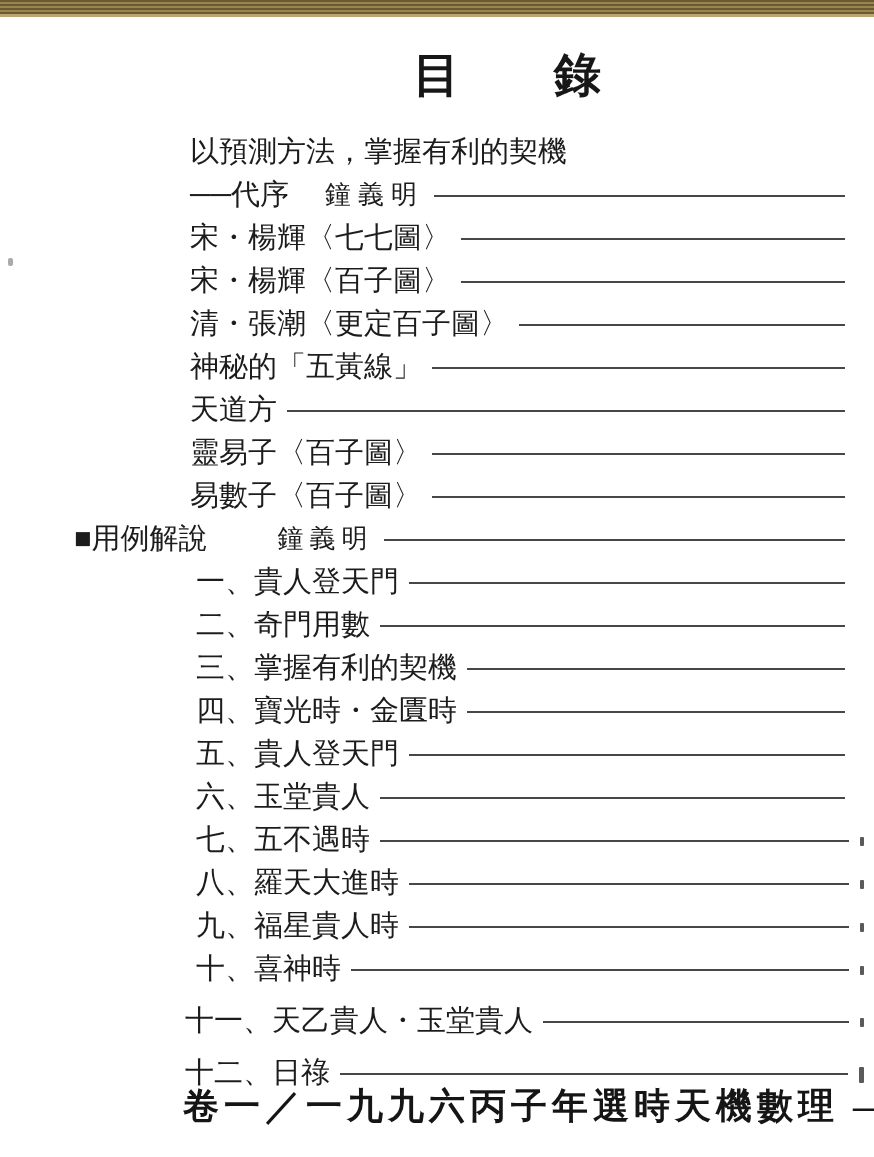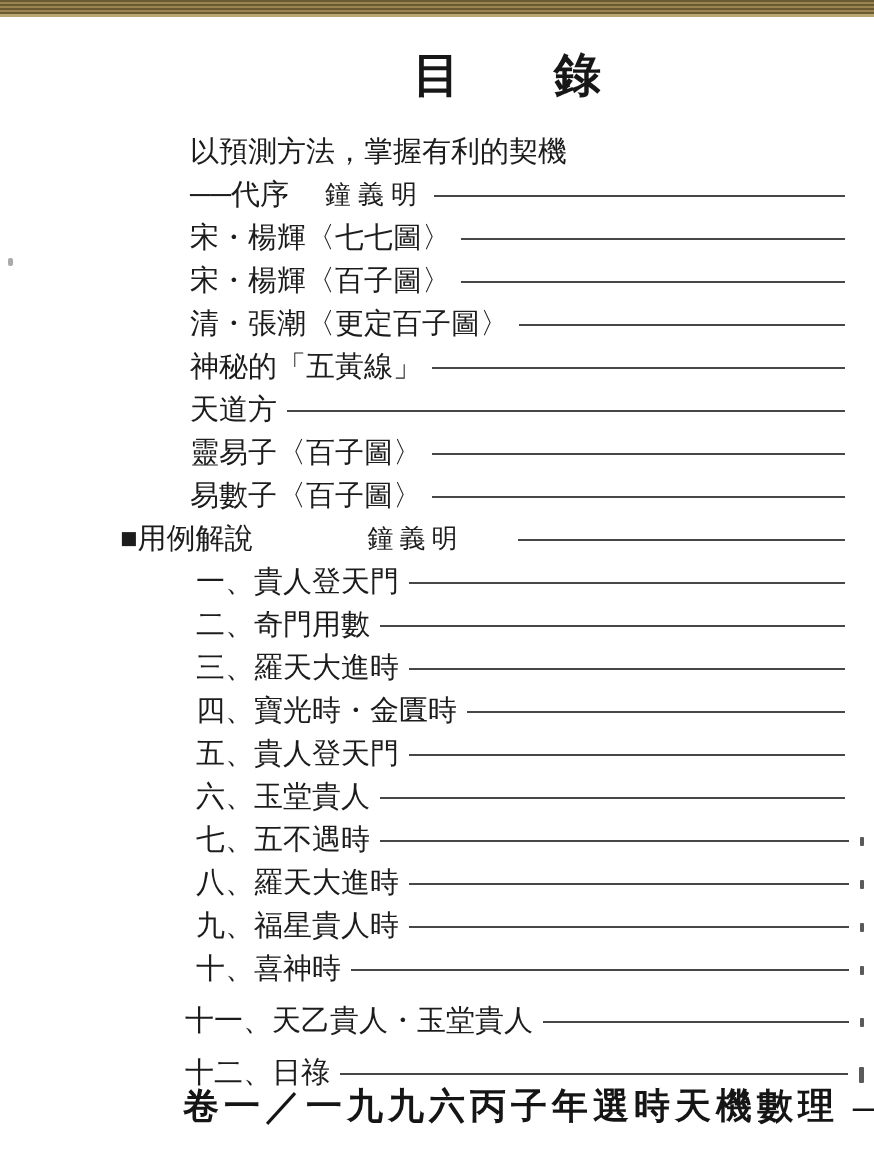--- a/index.html
+++ b/index.html
@@ -39,21 +39,21 @@
   }
 
   .toc { position: absolute; top: 130px; left: 0; width: 874px; }
   .row {
     display: flex; align-items: center;
     height: 43px; font-size: 29px;
     padding-right: 29px;
     white-space: pre;
   }
   .row-plain  { padding-left: 190px; }
-  .row-marker { padding-left: 120px; gap: 44px; }
+  .row-marker { padding-left: 74px; }
   .row-num    { padding-left: 196px; }
   .row-num2   { padding-left: 185px; margin-top: 9px; }
   .lbl { white-space: pre; }
   .author { font-size: 26px; letter-spacing: 7px; margin-left: 36px; }
   .row-marker .author { margin-left: 70px; letter-spacing: 6px; }
   .leader {
     flex: 1 1 auto; height: 2px; background: #474747;
     margin-left: 10px; transform: translateY(1px);
     min-width: 30px;
   }
@@ -144,21 +144,21 @@
       <span class="lbl">一、貴人登天門</span>
       <div class="leader"></div>
     </div>
 
     <div class="row row-num">
       <span class="lbl">二、奇門用數</span>
       <div class="leader"></div>
     </div>
 
     <div class="row row-num">
-      <span class="lbl">三、羅天大進時</span>
+      <span class="lbl">三、掌握有利的契機</span>
       <div class="leader"></div>
     </div>
 
     <div class="row row-num">
       <span class="lbl">四、寶光時・金匱時</span>
       <div class="leader"></div>
     </div>
 
     <div class="row row-num">
       <span class="lbl">五、貴人登天門</span>

